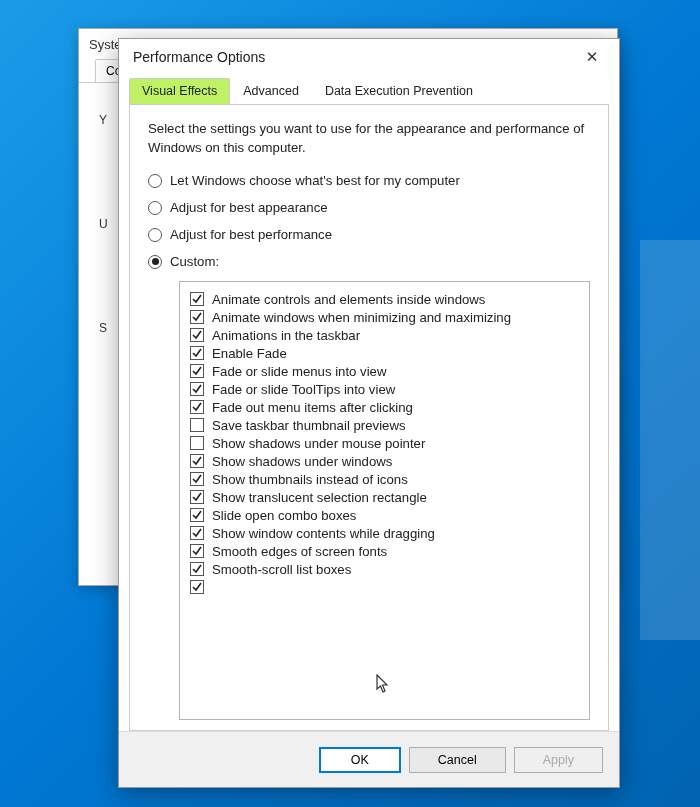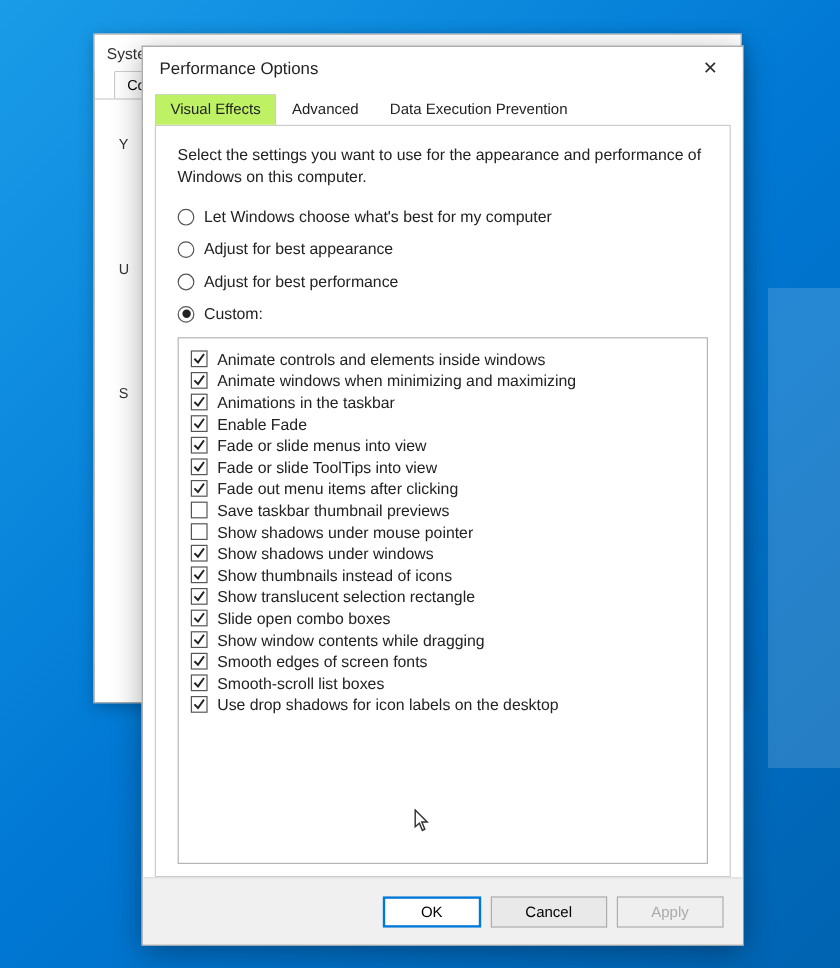--- a/index.html
+++ b/index.html
@@ -277,21 +277,21 @@
         </div>
         <div class="radio-row">
           <div class="radio"></div>
           <span>Adjust for best performance</span>
         </div>
         <div class="radio-row">
           <div class="radio checked"></div>
           <span>Custom:</span>
         </div>
       </div>
-    <div class="checklist" id="checklist" style="position:relative;">
+    <div class="checklist" id="checklist" style="position:relative;margin-left:31px;">
 
       <svg class="cursor" style="left:196px; top:392px;" width="16" height="20" viewBox="0 0 16 20">
         <path d="M1 1 L1 15 L4.5 12 L7 18 L9 17 L6.5 11 L11 11 Z" fill="white" stroke="#333" stroke-width="1.2"></path>
       </svg>
     <div class="check-row">
           <div class="checkbox checked">
             <svg width="10" height="10" viewBox="0 0 10 10">
               <path d="M1 5 L4 8 L9 1" stroke="#222" stroke-width="1.6" fill="none"></path>
             </svg>
           </div>
@@ -408,21 +408,20 @@
             </svg>
           </div>
           <span>Smooth-scroll list boxes</span>
         </div>
         <div class="check-row">
           <div class="checkbox checked">
             <svg width="10" height="10" viewBox="0 0 10 10">
               <path d="M1 5 L4 8 L9 1" stroke="#222" stroke-width="1.6" fill="none"></path>
             </svg>
           </div>
-          <span>Use drop shadows for icon labels on the desktop</span>
         </div>
       </div>
   </div>
 
   <div class="footer">
     <div class="btn primary">OK</div>
     <div class="btn">Cancel</div>
     <div class="btn disabled">Apply</div>
   </div>
 </div>

